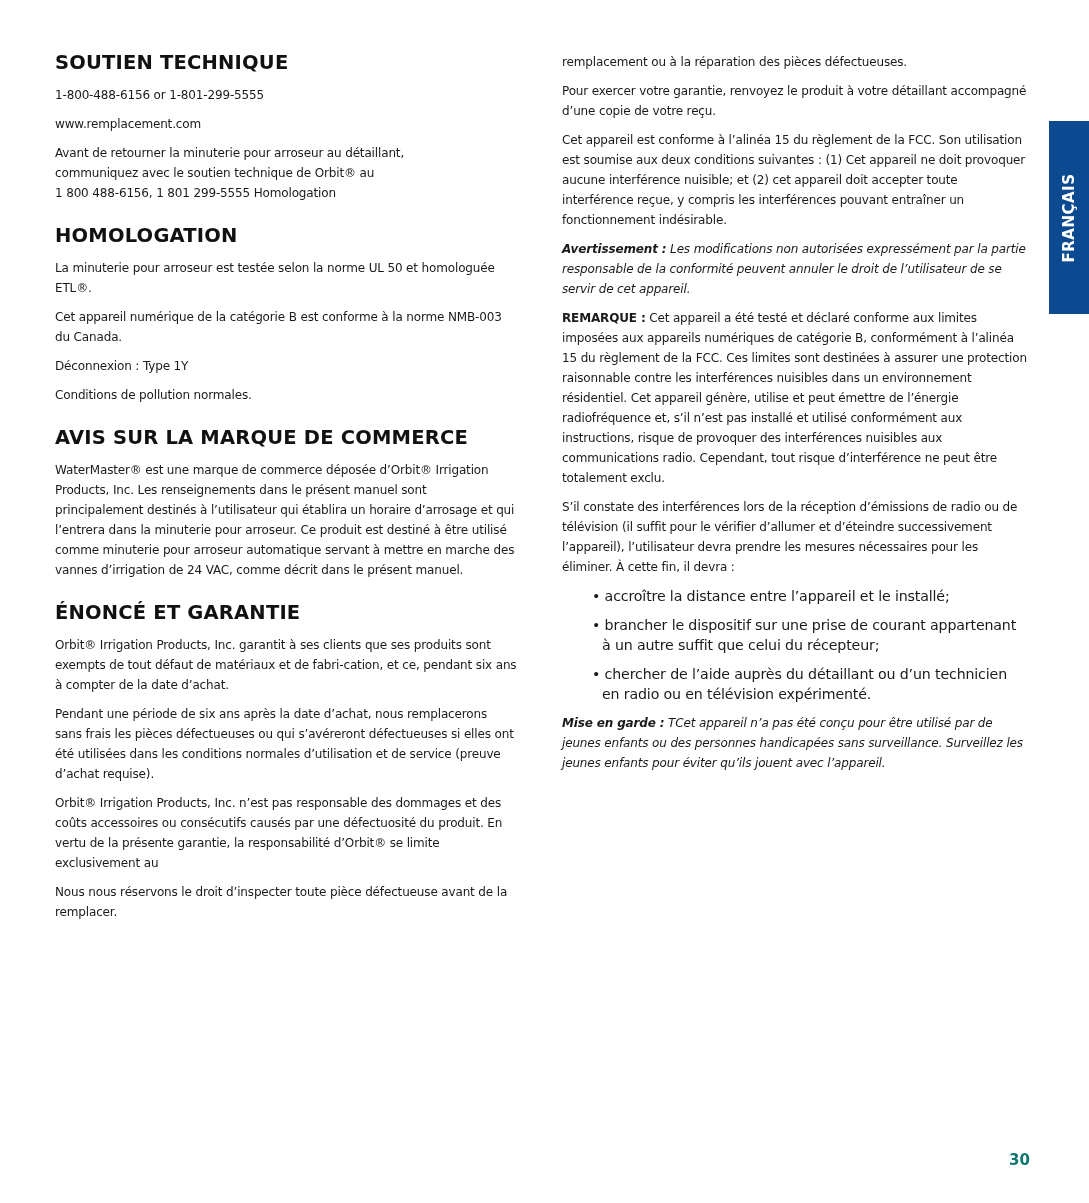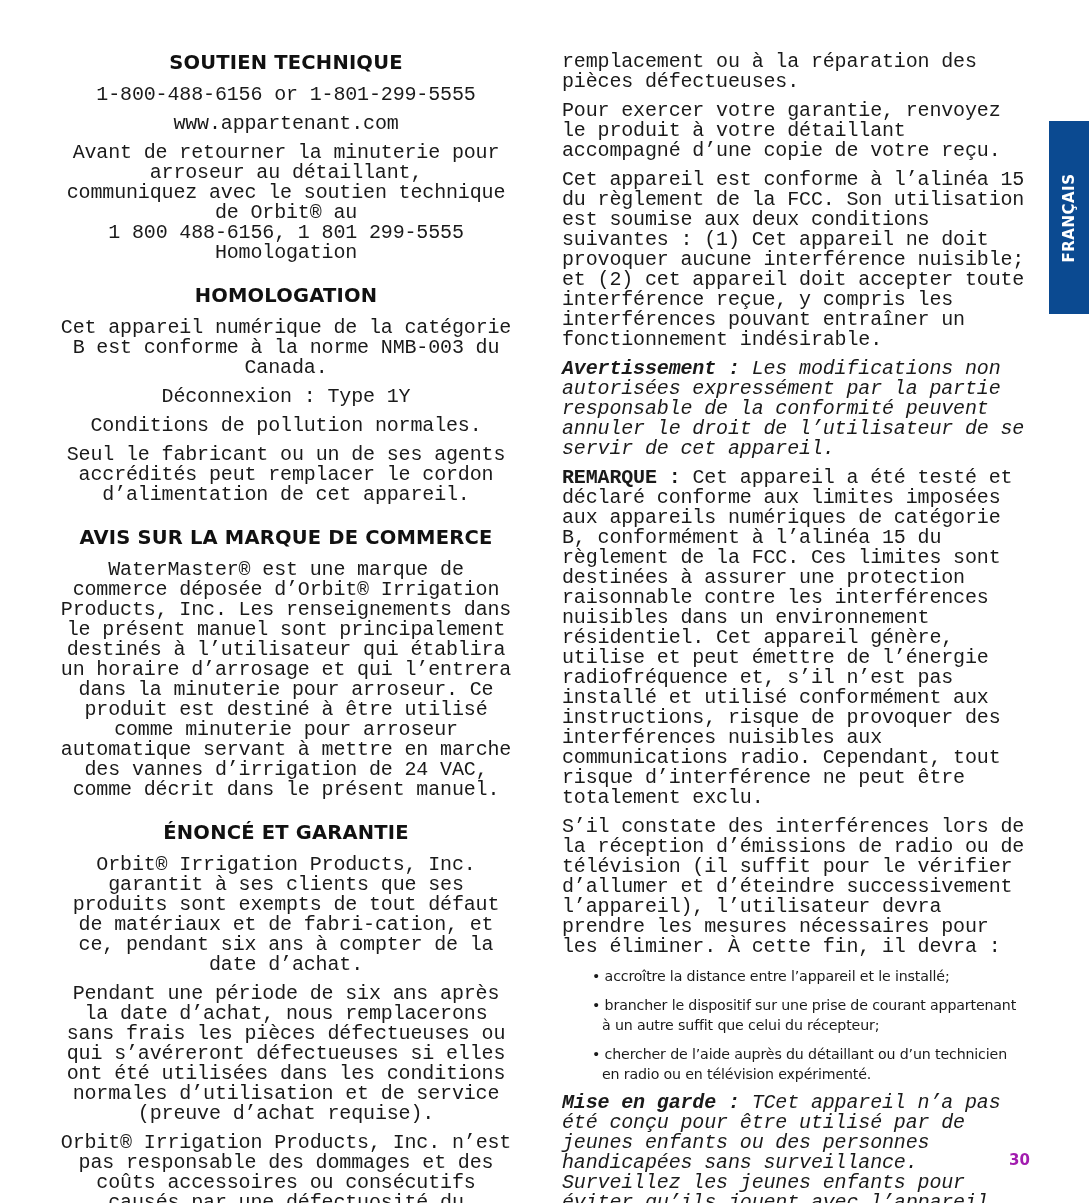--- a/index.html
+++ b/index.html
@@ -8,23 +8,23 @@
       font-family: "DejaVu Sans", sans-serif; color: #1a1a1a;
     }
     .col { position: absolute; top: 50px; }
     .col-left { left: 55px; width: 462px; }
     .col-right { left: 562px; width: 466px; top: 52px; }
     h2 {
       font-family: "DejaVu Sans", sans-serif;
       font-weight: bold; font-size: 19.5px; letter-spacing: 0.2px;
       margin: 0 0 9px 0; color: #111; line-height: 26px;
     }
-    .section { margin-bottom: 20px; text-align: center; }
+    .section { margin-bottom: 20px; }
     p {
-      margin: 0 0 9px 0; font-size: 20px; line-height: 20px; letter-spacing: -0.15px; font-family: Liberation Mono, monospace;
+      margin: 0 0 9px 0; font-size: 12px; line-height: 20px; letter-spacing: -0.15px;
     }
     p.nowrap-lines { white-space: pre-line; }
     .lbl { font-weight: bold; }
     .ital { font-style: italic; }
     ul.bullets { list-style: none; margin: 0 0 9px 0; padding: 0 0 0 30px; }
     ul.bullets li {
       font-size: 14.2px; line-height: 20px; margin-bottom: 9px;
       padding-left: 10px; text-indent: -10px; letter-spacing: -0.15px;
     }
     ul.bullets li::before { content: "• "; }
@@ -33,42 +33,42 @@
       background: #0b4a91;
     }
     .lang-tab span {
       position: absolute; left: 50%; top: 50%;
       transform: translate(-50%, -50%) rotate(-90deg);
       color: #ffffff; font-weight: bold; font-size: 15px; letter-spacing: 0.5px;
       white-space: nowrap; font-family: "DejaVu Sans", sans-serif;
     }
     .page-number {
       position: absolute; left: 1009px; top: 1151px;
-      font-weight: bold; font-size: 15px; color: #a21caf;
+      font-weight: bold; font-size: 15px; color: #0f766e;
     }
   </style>
 </head>
 <body>
 
 <div class="col col-left">
   <div class="section">
     <h2>SOUTIEN TECHNIQUE</h2>
     <p>1-800-488-6156 or 1-801-299-5555</p>
-    <p>www.appartenant.com</p>
+    <p>www.remplacement.com</p>
     <p class="nowrap-lines">Avant de retourner la minuterie pour arroseur au détaillant,
 communiquez avec le soutien technique de Orbit® au
 1 800 488-6156, 1 801 299-5555 Homologation</p>
   </div>
 
   <div class="section">
     <h2>HOMOLOGATION</h2>
+    <p>La minuterie pour arroseur est testée selon la norme UL 50 et homologuée ETL®.</p>
     <p>Cet appareil numérique de la catégorie B est conforme à la norme NMB-003 du Canada.</p>
     <p>Déconnexion : Type 1Y</p>
     <p>Conditions de pollution normales.</p>
-    <p>Seul le fabricant ou un de ses agents accrédités peut remplacer le cordon d’alimentation de cet appareil.</p>
   </div>
 
   <div class="section">
     <h2>AVIS SUR LA MARQUE DE COMMERCE</h2>
     <p>WaterMaster® est une marque de commerce déposée d’Orbit® Irrigation Products, Inc. Les renseignements dans le présent manuel sont principalement destinés à l’utilisateur qui établira un horaire d’arrosage et qui l’entrera dans la minuterie pour arroseur. Ce produit est destiné à être utilisé comme minuterie pour arroseur automatique servant à mettre en marche des vannes d’irrigation de 24 VAC, comme décrit dans le présent manuel.</p>
   </div>
 
   <div class="section">
     <h2>ÉNONCÉ ET GARANTIE</h2>
     <p>Orbit® Irrigation Products, Inc. garantit à ses clients que ses produits sont exempts de tout défaut de matériaux et de fabri-cation, et ce, pendant six ans à compter de la date d’achat.</p>

